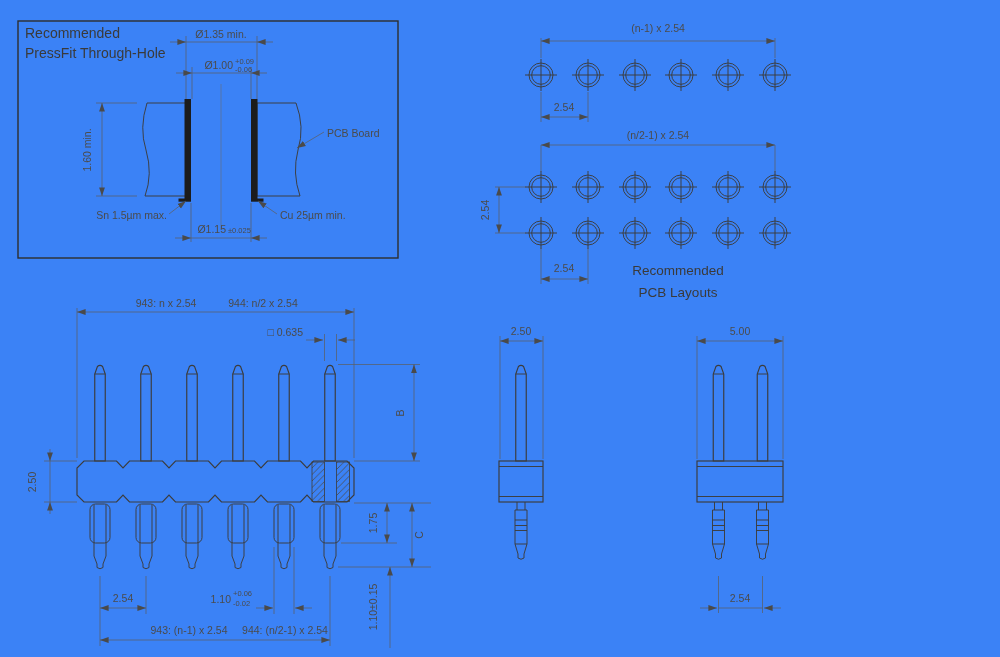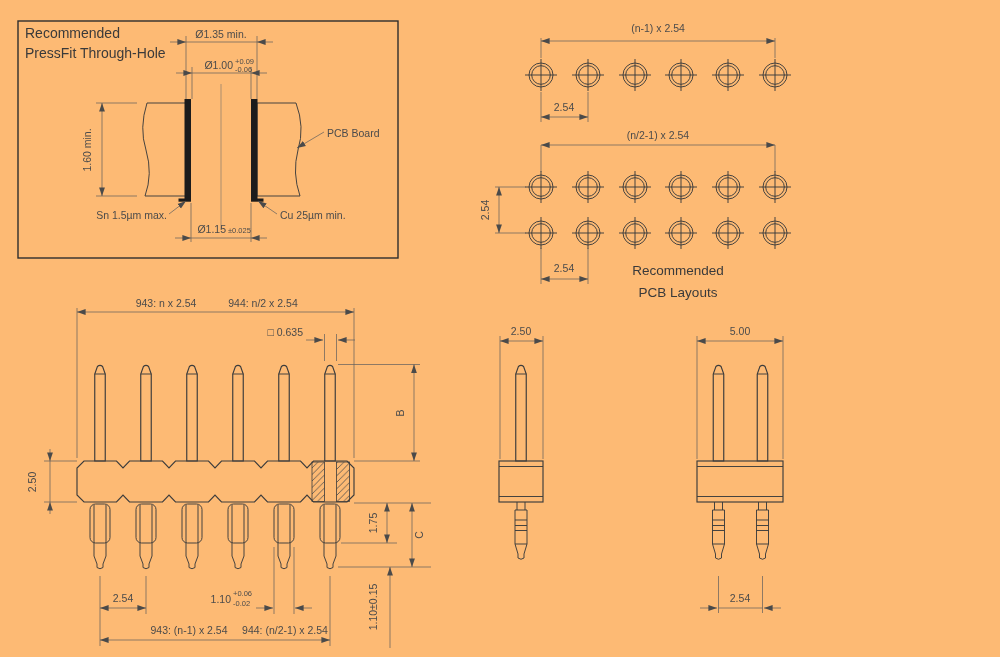--- a/index.html
+++ b/index.html
@@ -1,16 +1,16 @@
 <!DOCTYPE html>
 <html><head>
 <meta charset="utf-8">
 <style>
   html,body{margin:0;padding:0;background:#fff;}
-  .stage{position:relative;width:1000px;height:657px;background:#fdba74;overflow:hidden;}
+  .stage{position:relative;width:1000px;height:657px;background:#3b82f6;overflow:hidden;}
   .t{font-family:"Liberation Sans",sans-serif;fill:#4b4b4b;}
   .d{font-size:10.5px;}
   .ds{font-size:7.5px;}
   .ttl{font-size:14px;fill:#3a3a3a;}
   .cap{font-size:13.5px;fill:#3a3a3a;}
   .o{fill:none;stroke:#3c3c3c;stroke-width:1.15;stroke-linejoin:miter;stroke-linecap:butt;}
   .o2{fill:none;stroke:#3c3c3c;stroke-width:0.95;}
   .x{fill:none;stroke:#5d5d5d;stroke-width:0.7;}
   .cl{fill:none;stroke:#6a6a6a;stroke-width:0.55;}
 </style>

